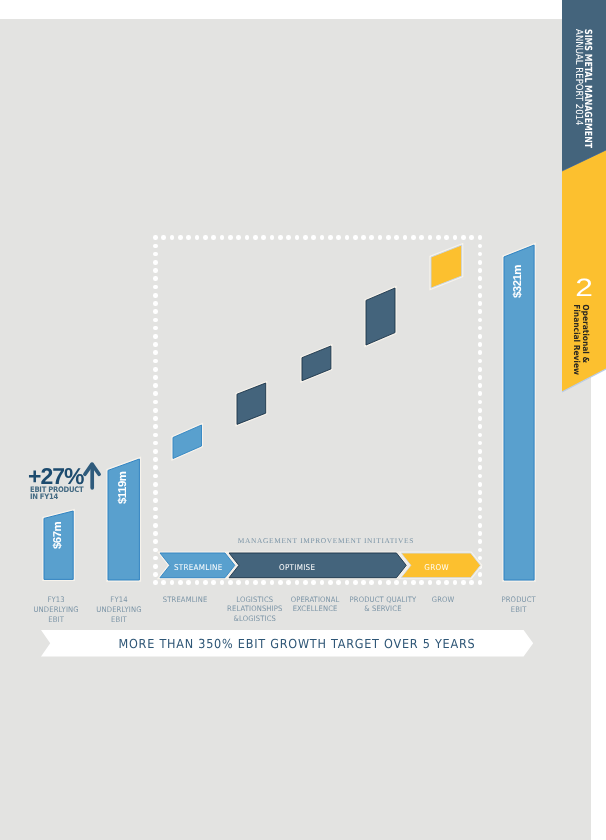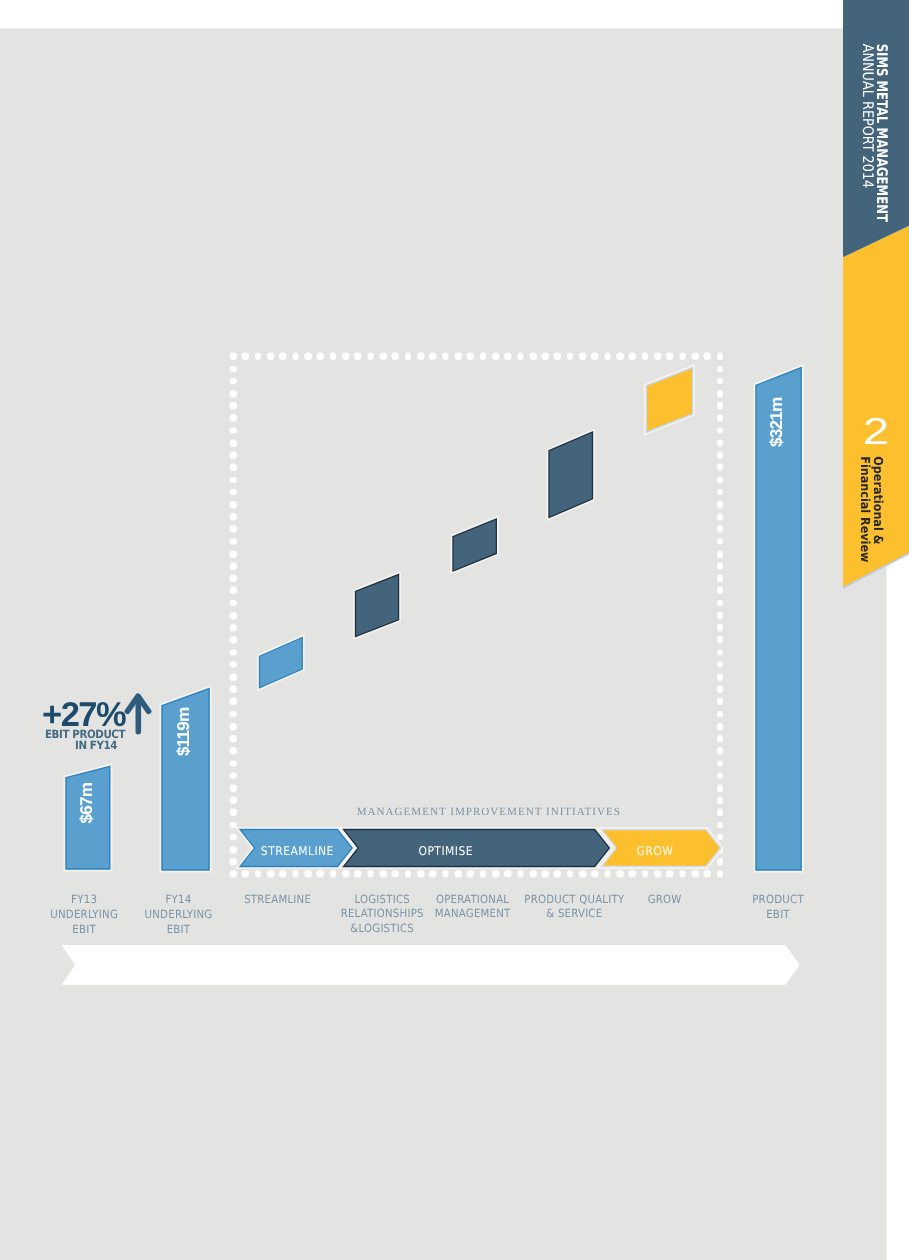--- a/index.html
+++ b/index.html
@@ -341,38 +341,39 @@
       <div class="init" style="left:125.1px;top:594.8px;width:120px">
         <div>STREAMLINE</div>
       </div>
       <div class="init" style="left:194.8px;top:594.8px;width:120px">
         <div>LOGISTICS</div>
         <div>RELATIONSHIPS</div>
         <div>&amp;LOGISTICS</div>
       </div>
       <div class="init" style="left:255.10000000000002px;top:594.8px;width:120px">
         <div>OPERATIONAL</div>
-        <div>MANAGEMENT</div>
+        <div>EXCELLENCE</div>
       </div>
       <div class="init" style="left:322.9px;top:594.8px;width:120px">
         <div>PRODUCT QUALITY</div>
         <div>&amp; SERVICE</div>
       </div>
       <div class="init" style="left:383.1px;top:594.8px;width:120px">
         <div>GROW</div>
       </div>
       <div class="callout-pct" style="left:28.0px;top:465.0px">+27%</div>
       <div class="callout-sub" style="left:16.7px;top:486.4px;width:80px">EBIT PRODUCT</div>
-      <div class="callout-sub" style="left:24px;top:492.6px;width:80px">IN FY14</div>
+      <div class="callout-sub" style="left:4px;top:492.6px;width:80px">IN FY14</div>
       <div class="bar" style="left:80px;top:458px;width:24px;height:36px">
         <svg width="24" height="36" viewBox="0 0 24 36">
           <g fill="none" stroke="#2f5b7c" stroke-width="3.7" stroke-linejoin="round" stroke-linecap="round">
             <path d="M4.9 16.2 L12 6.1 L19.1 16.2"></path>
             <path d="M12.2 7.0 L12.2 29.8"></path>
           </g>
         </svg>
       </div>
     </div>
 
   <svg class="banner" style="left:40.9px;top:630.4px;width:492.2px;height:26.5px" viewBox="0 0 492.2 26.5">
     <path d="M0,0 L482.6,0 L492.2,13.25 L482.6,26.5 L0,26.5 L9.2,13.25 Z" fill="#ffffff"></path>
   </svg>
+  <div class="banner-text" style="left:118.5px;top:636.4px;width:353px;text-align:left">MORE THAN 350% EBIT GROWTH TARGET OVER 5 YEARS</div>
 </div>
 
 </body></html>

